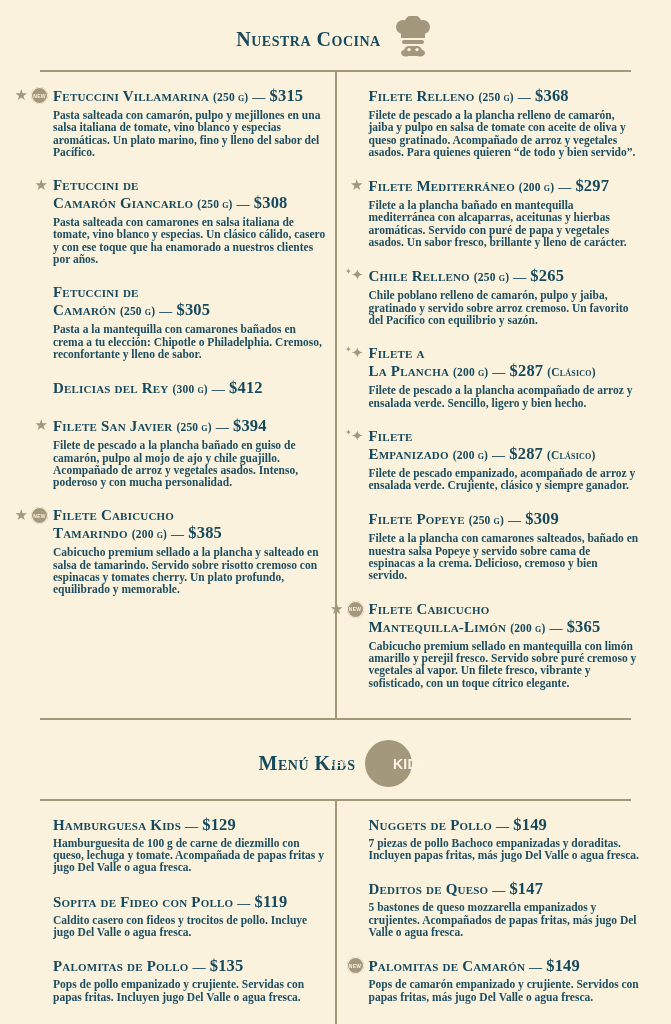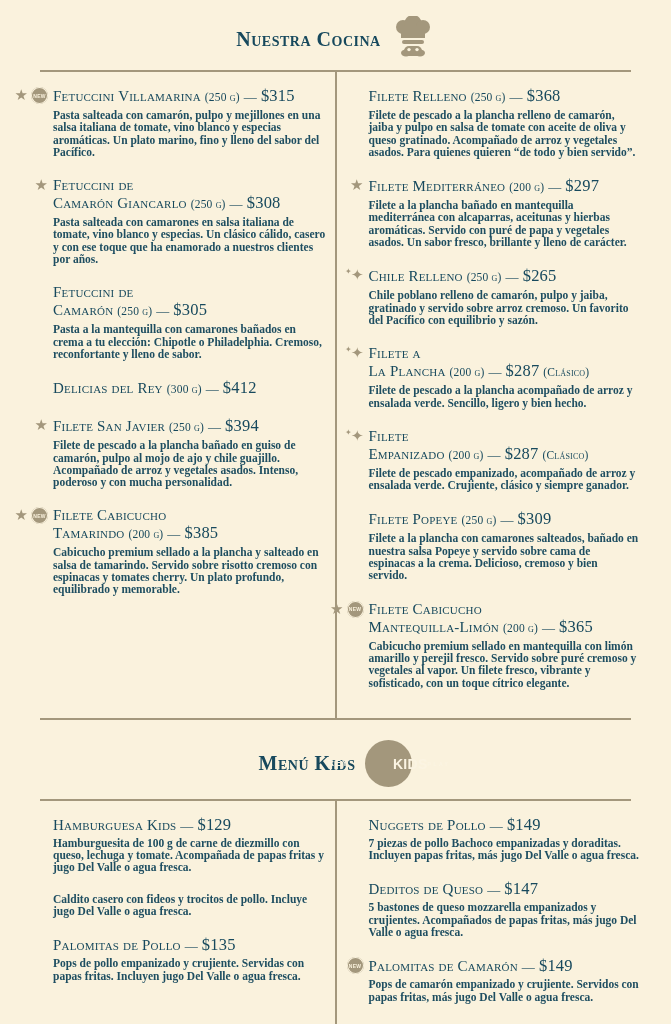--- a/index.html
+++ b/index.html
@@ -43,21 +43,21 @@
     width:17px;height:17px;border-radius:50%;background:#A3977C;
     color:#FAF2DD;font-size:5px;font-weight:700;letter-spacing:.2px;
     display:flex;align-items:center;justify-content:center;
     font-family:"Liberation Sans",sans-serif;flex:0 0 auto;
     box-shadow:0 0 0 1px #FAF2DD inset;
   }
   .sparkles{position:relative;color:#A3977C;font-size:15px;line-height:15px;font-family:"DejaVu Sans",sans-serif;}
   .sparkles .sp2{position:absolute;font-size:8px;left:-6px;top:-4px;}
 
   .ttl{
-    margin:0;font-size:15px;line-height:17px;font-weight:400;
+    margin:0;font-size:15px;line-height:17px;font-weight:700;
     font-variant:small-caps;color:#17495D;letter-spacing:.2px;
   }
   .sz{font-size:11.5px;}
   .dash{font-size:13px;}
   .pr{font-size:16.5px;}
   .note{font-size:11.5px;}
   .desc{
     margin:3px 0 0;font-size:11.5px;line-height:12.3px;font-weight:700;
     color:#1E4E61;
   }
@@ -202,20 +202,21 @@
   </div>
   <div class="rule"></div>
 
   <div class="cols">
     <div class="col">
         <article class="item">
           <h3 class="ttl"><span class="nm">Hamburguesa Kids</span> <span class="dash">—</span> <span class="pr">$129</span></h3>
           <p class="desc">Hamburguesita de 100 g de carne de diezmillo con queso, lechuga y tomate. Acompañada de papas fritas y jugo Del Valle o agua fresca.</p>
         </article>
         <article class="item">
+          <h3 class="ttl"><span class="nm">Sopita de Fideo con Pollo</span> <span class="dash">—</span> <span class="pr">$119</span></h3>
           <p class="desc">Caldito casero con fideos y trocitos de pollo. Incluye jugo Del Valle o agua fresca.</p>
         </article>
         <article class="item">
           <h3 class="ttl"><span class="nm">Palomitas de Pollo</span> <span class="dash">—</span> <span class="pr">$135</span></h3>
           <p class="desc">Pops de pollo empanizado y crujiente. Servidas con papas fritas. Incluyen jugo Del Valle o agua fresca.</p>
         </article>
       </div>
     <div class="col right">
         <article class="item">
           <h3 class="ttl"><span class="nm">Nuggets de Pollo</span> <span class="dash">—</span> <span class="pr">$149</span></h3>

